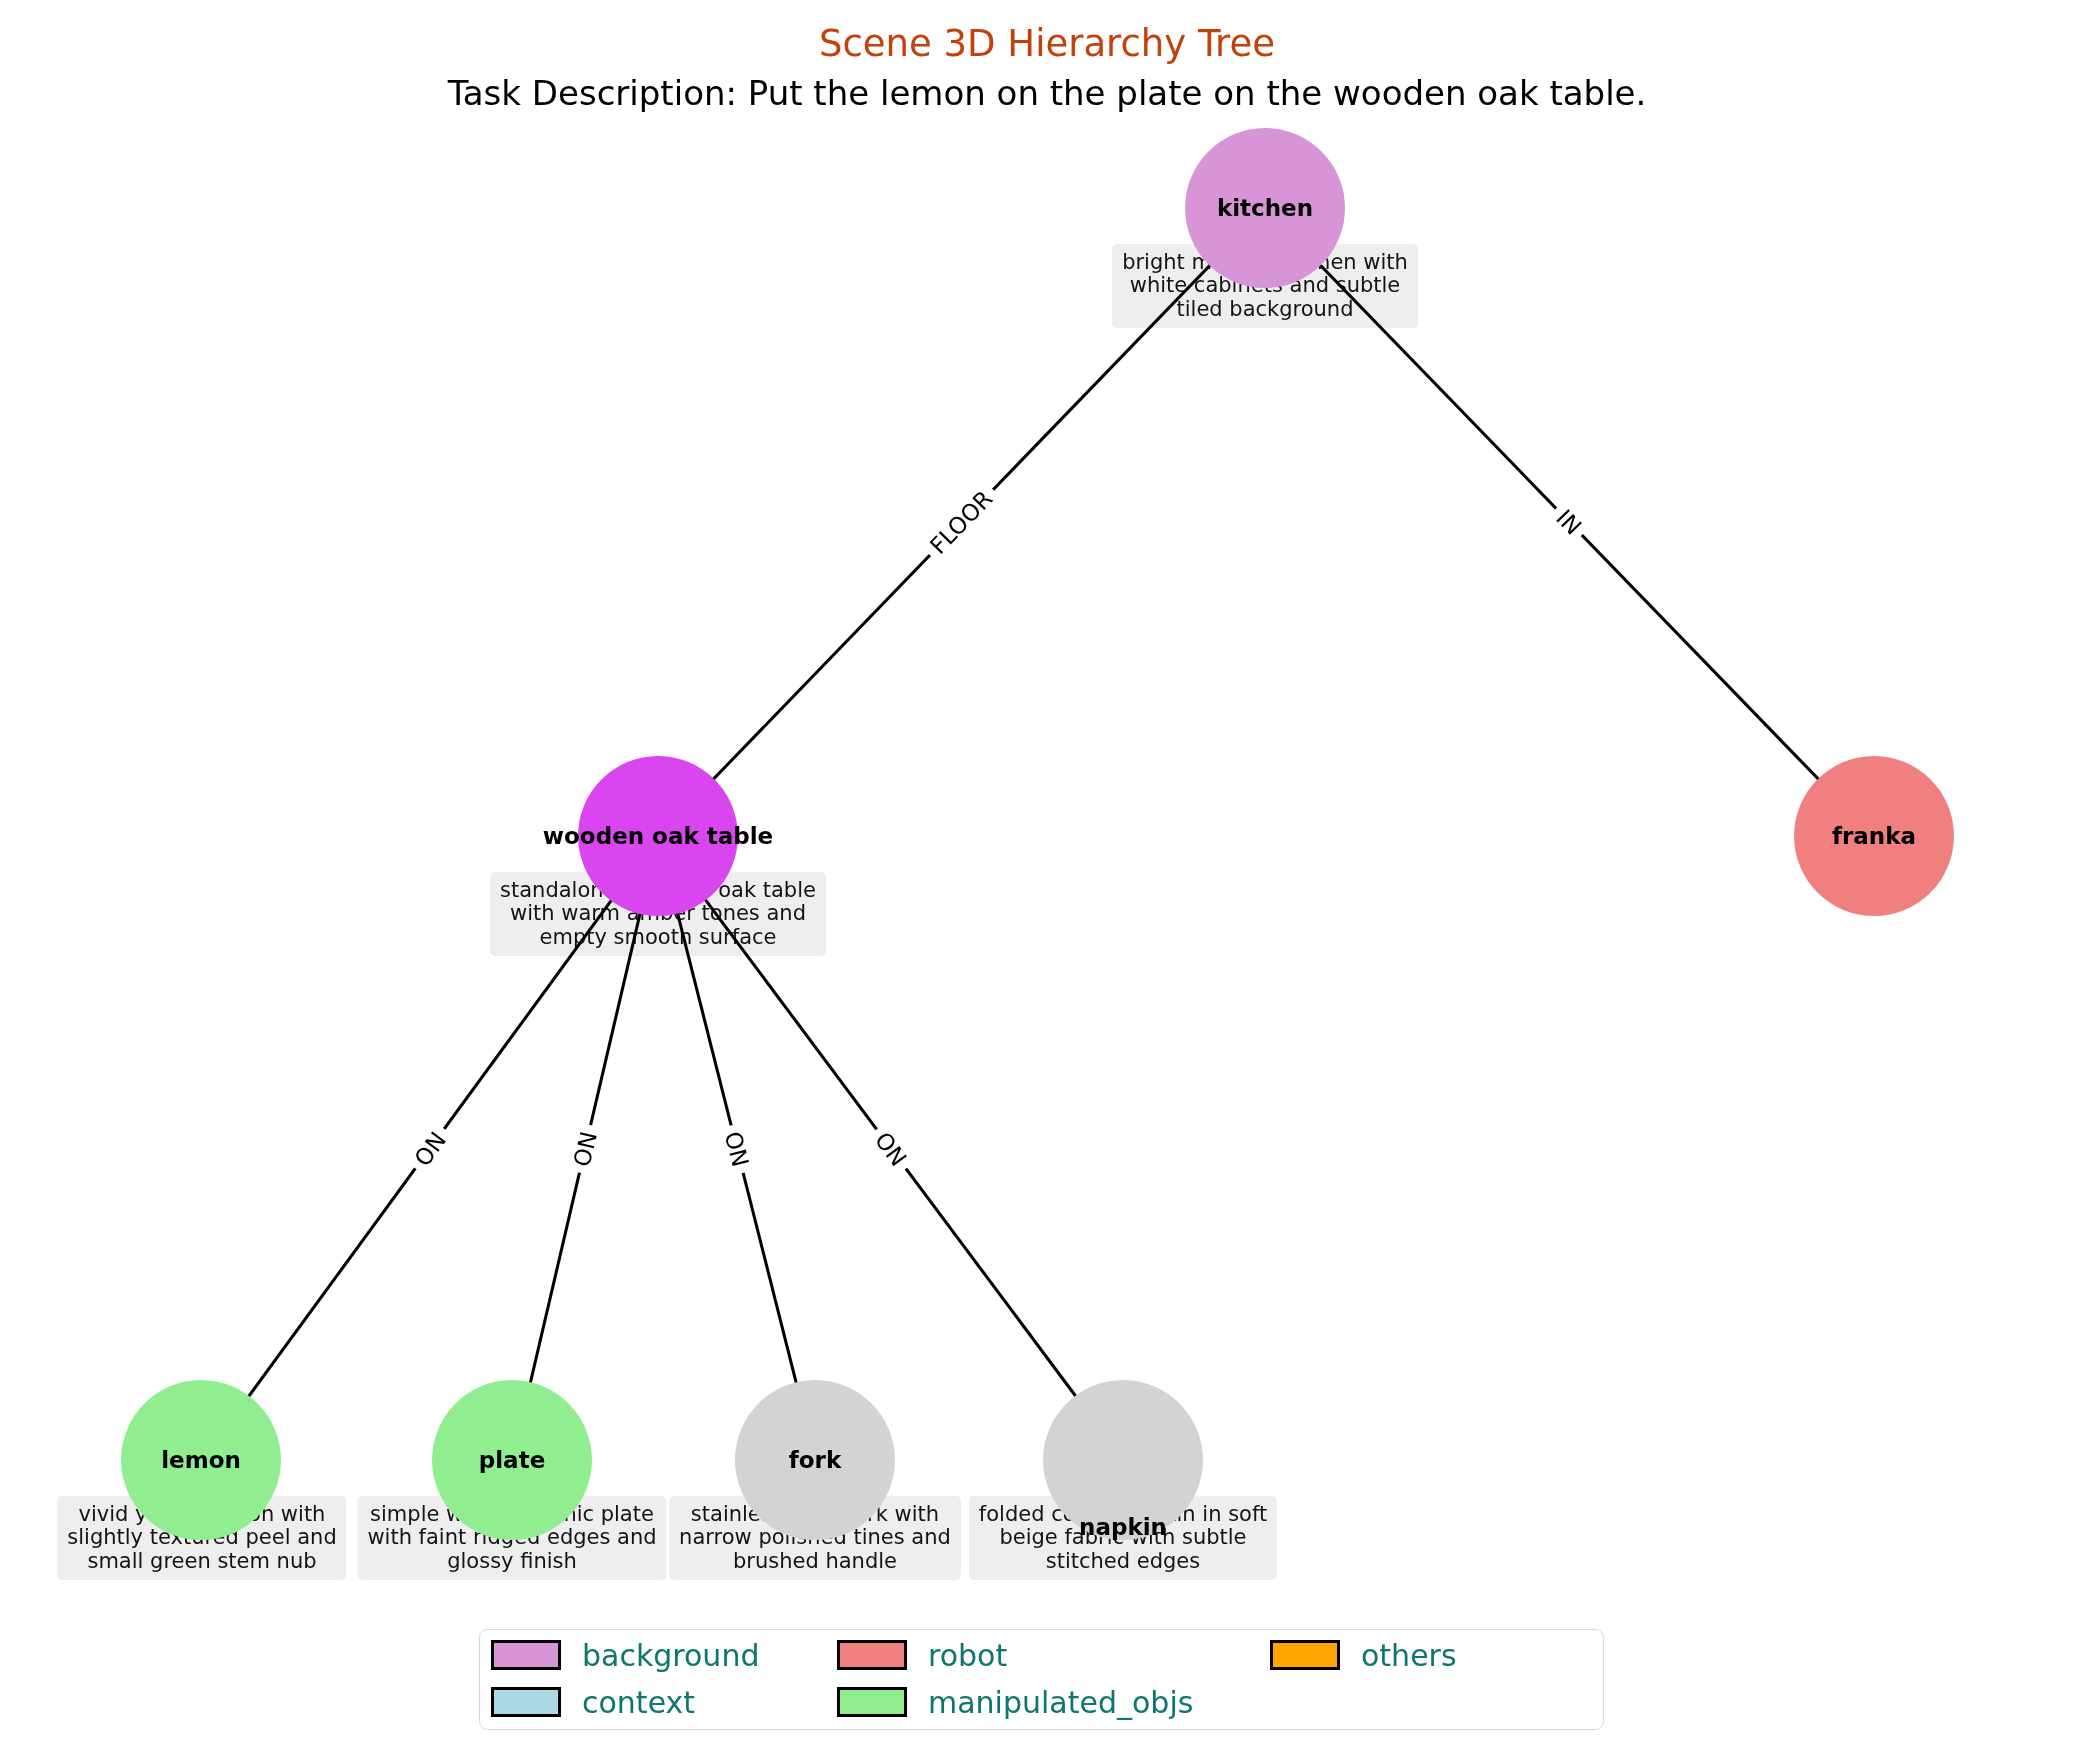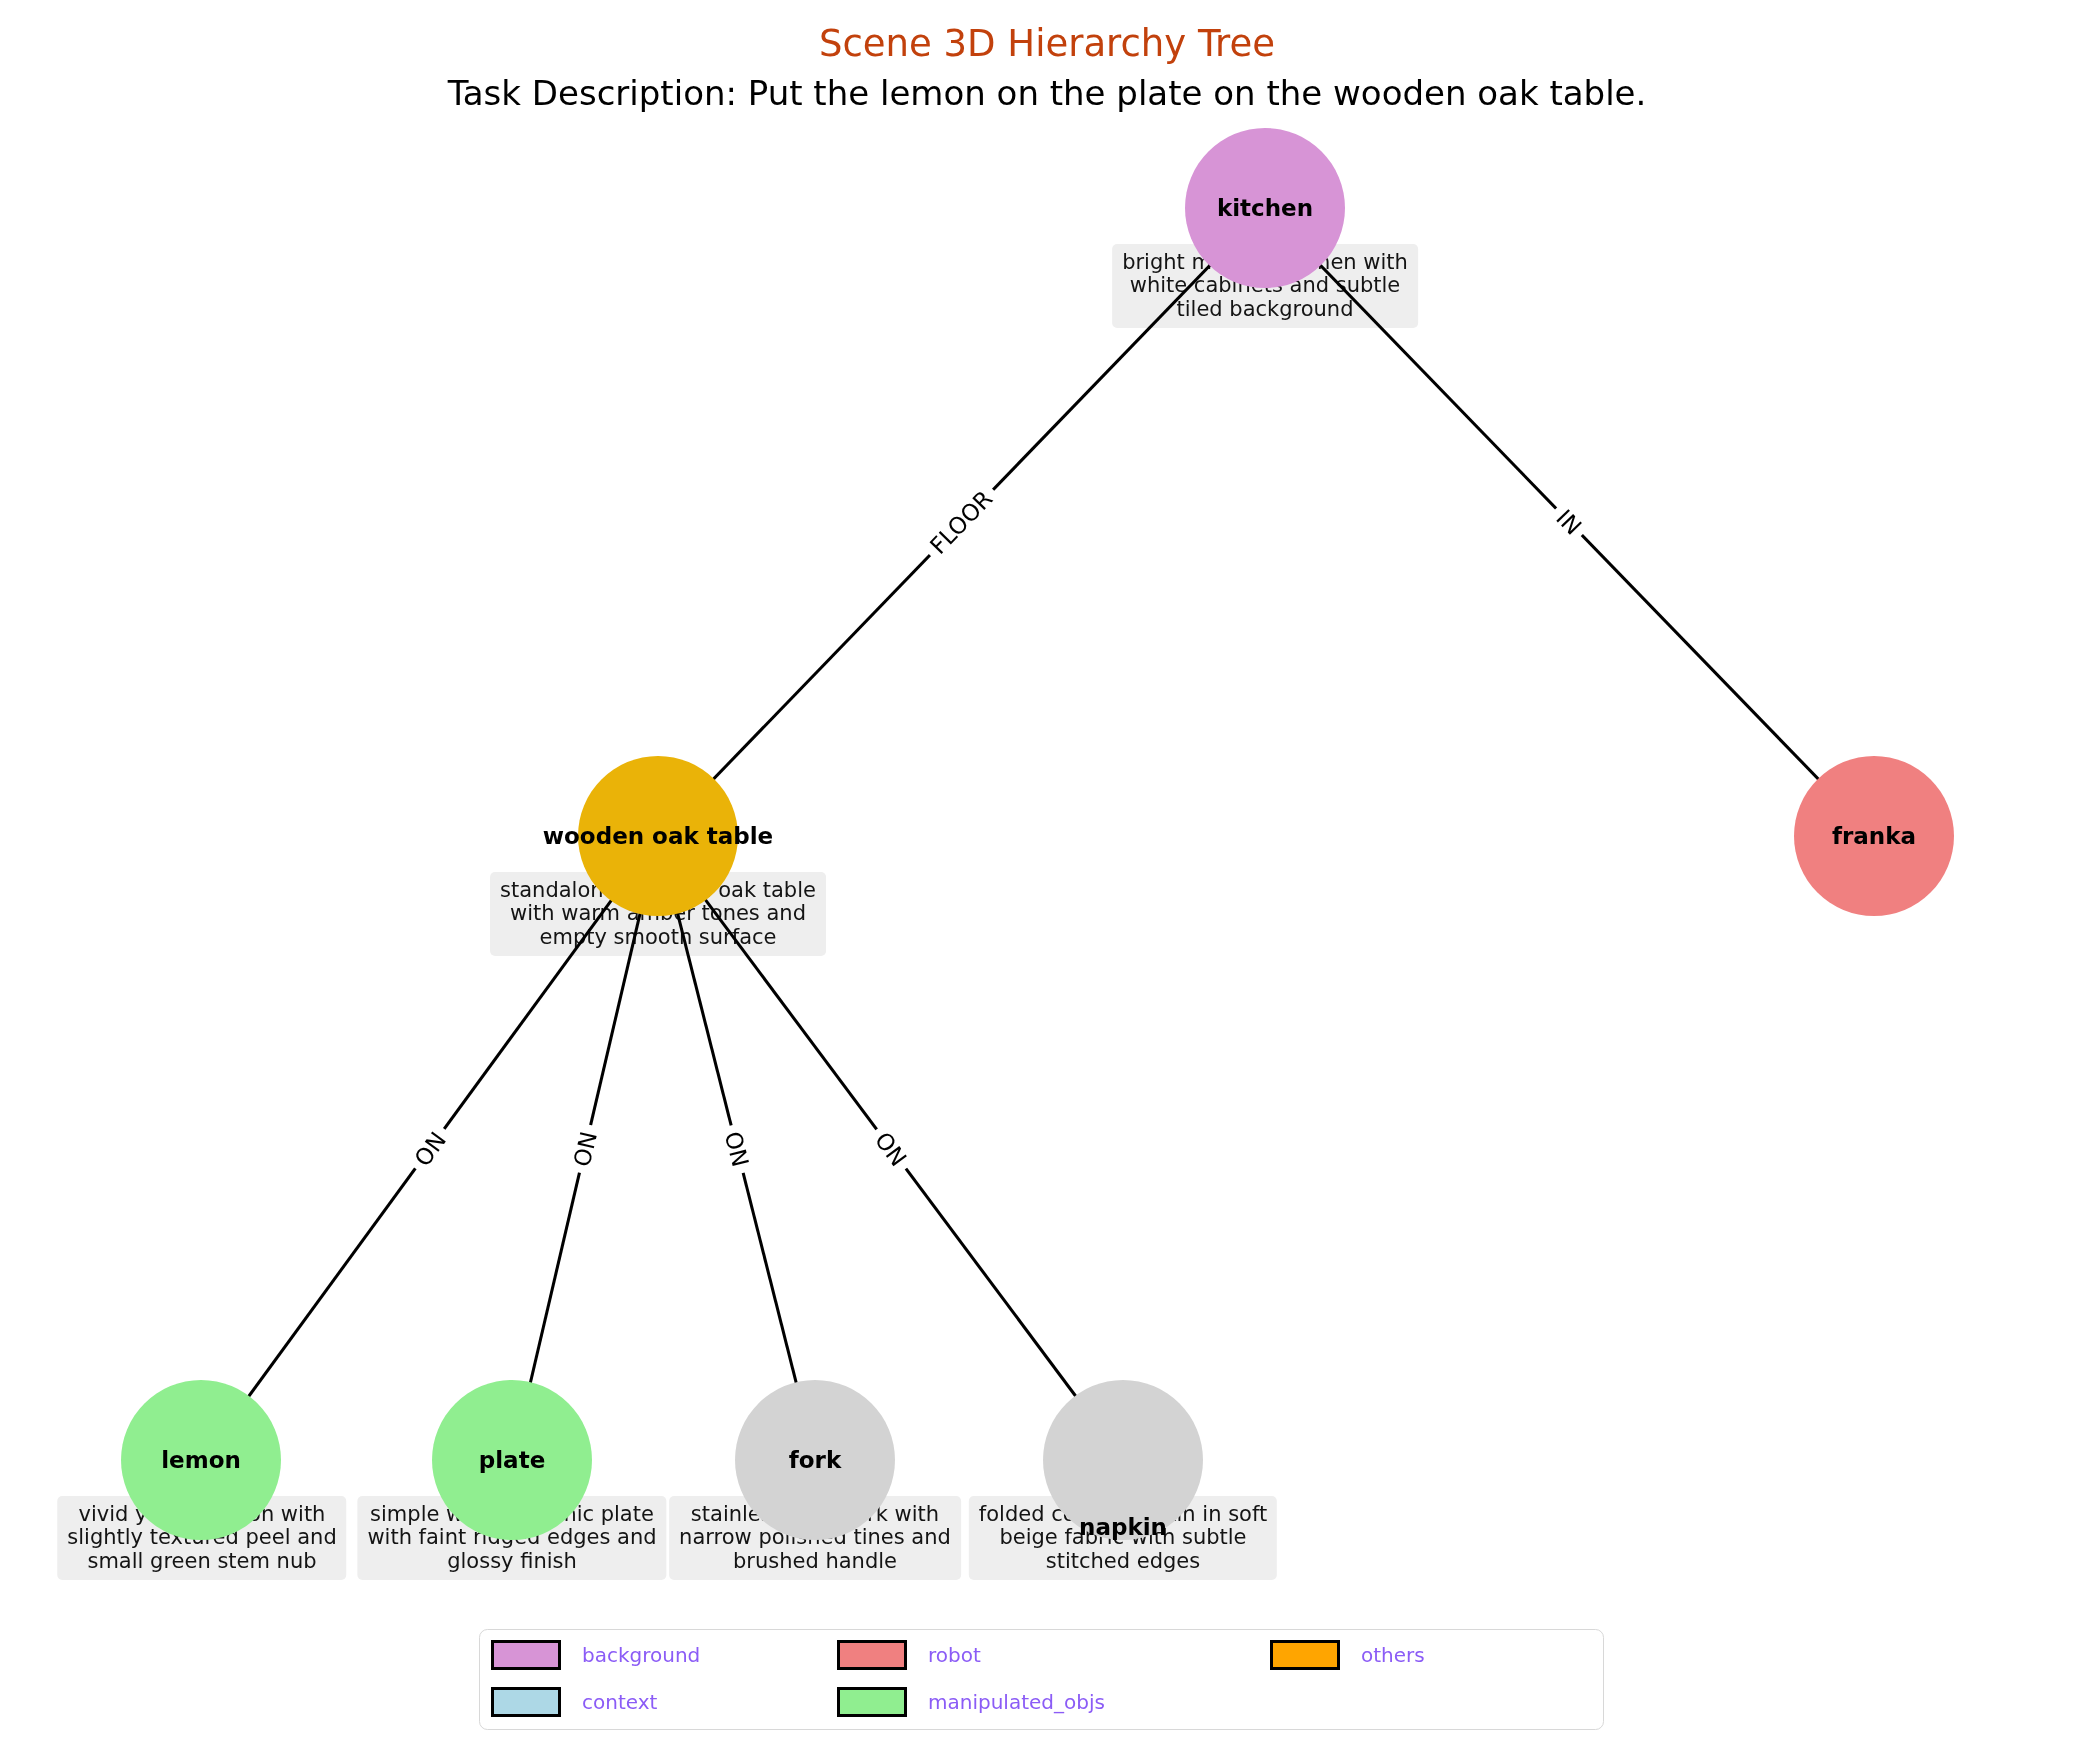--- a/index.html
+++ b/index.html
@@ -46,21 +46,21 @@
     z-index:5;box-sizing:border-box;
   }
   .legend-col{position:absolute;top:0;}
   .legend-item{
     height:47px;display:flex;align-items:center;gap:21px;
   }
   .legend-swatch{
     width:64px;height:23.6px;border:3.4px solid #000;flex:0 0 auto;
   }
   .legend-label{
-    font-size:20px;color:#8b5cf6;white-space:nowrap;
+    font-size:30px;color:#0f766e;white-space:nowrap;
   }
 </style>
 </head>
 <body>
 
 <div id="canvas">
   <div class="fig-title">Scene 3D Hierarchy Tree</div>
   <div class="fig-subtitle">Task Description: Put the lemon on the plate on the wooden oak table.</div>
 
   <div id="desc-layer">
@@ -108,21 +108,21 @@
       <div class="edge-label" style="left: 1569px; top: 522px; transform: translate(-50%, -50%) rotate(45.8982deg);">IN</div>
       <div class="edge-label" style="left: 430px; top: 1149px; transform: translate(-50%, -50%) rotate(-53.8302deg);">ON</div>
       <div class="edge-label" style="left: 585px; top: 1149px; transform: translate(-50%, -50%) rotate(-76.8415deg);">ON</div>
       <div class="edge-label" style="left: 737px; top: 1149px; transform: translate(-50%, -50%) rotate(75.8181deg);">ON</div>
       <div class="edge-label" style="left: 891px; top: 1149px; transform: translate(-50%, -50%) rotate(53.2791deg);">ON</div>
     </div>
   <div id="nodes-layer">
       <div class="node-circle" style="left: 1185px; top: 128px; background: rgb(215, 148, 214);">
         <div class="node-label">kitchen</div>
       </div>
-      <div class="node-circle" style="left: 578px; top: 756px; background: #eab308;">
+      <div class="node-circle" style="left: 578px; top: 756px; background: #d946ef;">
         <div class="node-label">wooden oak table</div>
       </div>
       <div class="node-circle" style="left: 1794px; top: 756px; background: rgb(240, 128, 128);">
         <div class="node-label">franka</div>
       </div>
       <div class="node-circle" style="left: 121px; top: 1380px; background: rgb(144, 238, 144);">
         <div class="node-label">lemon</div>
       </div>
       <div class="node-circle" style="left: 432px; top: 1380px; background: rgb(144, 238, 144);">
         <div class="node-label">plate</div>

